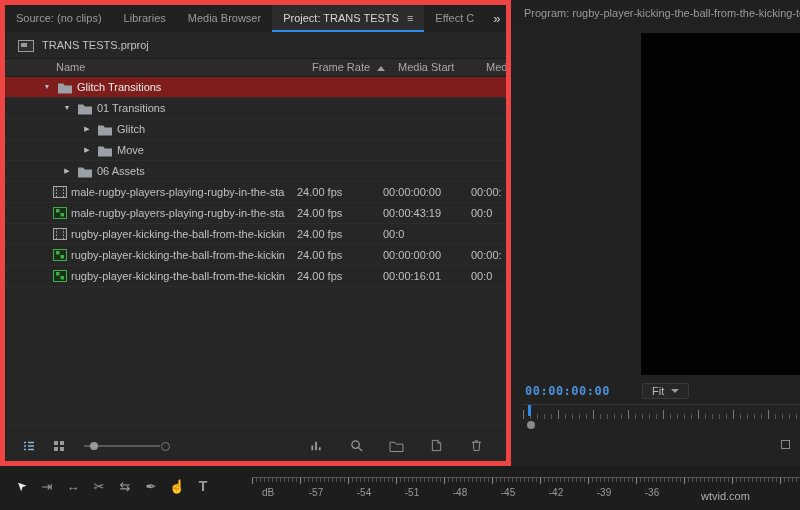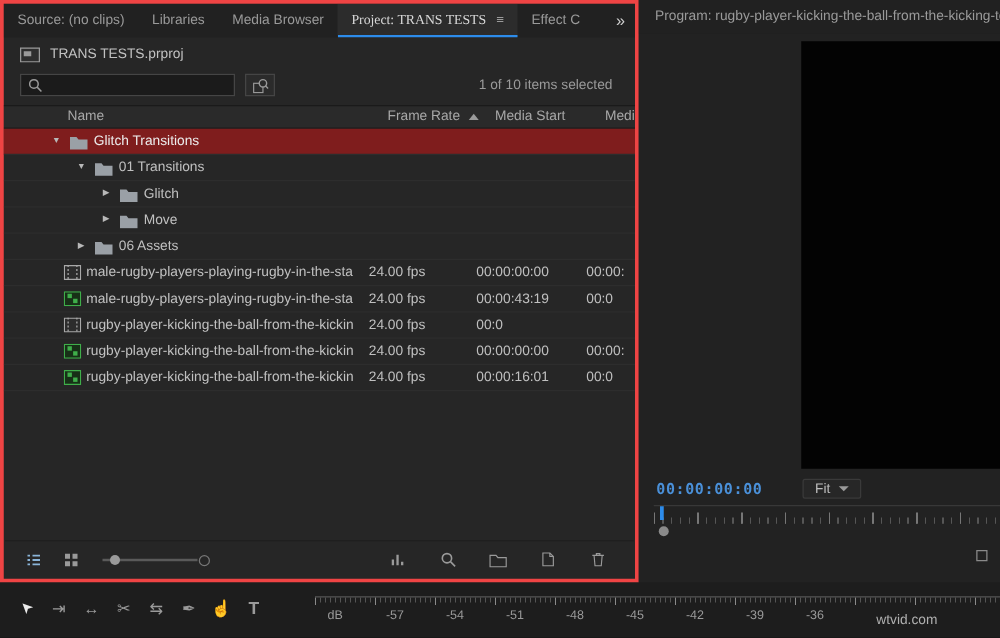--- a/index.html
+++ b/index.html
@@ -2,28 +2,28 @@
 <html><head>
 <meta charset="utf-8">
 <style>
   html,body{margin:0;padding:0;background:#141414;}
   .app{position:relative;width:800px;height:510px;background:#1e1e1e;overflow:hidden;
        font-family:"Liberation Sans",sans-serif;color:#c2c2c2;font-size:11px;}
   svg{display:block}
 
   
   .left-panel{position:absolute;left:0;top:0;width:511px;height:466px;box-sizing:border-box;
-              border:3px solid #ef4444;background:#262626;overflow:hidden;}
+              border:5px solid #ef4444;background:#262626;overflow:hidden;}
   .right-panel{position:absolute;left:511px;top:0;width:289px;height:466px;background:#222;overflow:hidden;}
   .bottom-strip{position:absolute;left:0;top:466px;width:800px;height:44px;background:#1d1d1d;}
 
   
   .tabbar{display:flex;height:27px;background:#212121;color:#9a9a9a;align-items:stretch;overflow:hidden;}
   .tab{padding:0 11px;line-height:27px;white-space:nowrap;cursor:default;}
-  .tab.active{background:#2c2c2c;color:#d8d8d8;box-shadow:inset 0 -2px 0 #2d8ceb;font-family:Liberation Serif, serif;}
+  .tab.active{background:#2c2c2c;color:#d8d8d8;box-shadow:inset 0 -2px 0 #2d8ceb;}
   .pmenu{display:inline-block;margin-left:8px;color:#bdbdbd;}
   .pmenu::before{content:"\2261";}
   .ovf{margin-left:auto;line-height:27px;padding:0 8px;color:#cfcfcf;font-size:13px;}
   .rp-title{line-height:27px;padding-left:13px;white-space:nowrap;overflow:hidden;color:#9a9a9a;}
 
   
   .proj-header{height:26px;display:flex;align-items:center;gap:8px;padding:0 13px;}
   .search-row{display:flex;align-items:center;gap:8px;padding:3px 13px 7px;}
   .searchbox{width:172px;height:18px;background:#1b1b1b;border:1px solid #454545;display:flex;
              align-items:center;gap:4px;padding:0 5px;box-sizing:border-box;}
@@ -109,37 +109,20 @@
     </div>
 
     <div class="proj-header">
       <svg width="16" height="13" viewBox="0 0 16 13">
         <rect x="0.5" y="1.5" width="15" height="11" fill="#2e2e2e" stroke="#9a9a9a"></rect>
         <rect x="3" y="4" width="6" height="4" fill="#9a9a9a"></rect>
       </svg>
       <span>TRANS TESTS.prproj</span>
     </div>
 
-    <div class="search-row">
-      <div class="searchbox">
-        <svg width="12" height="12" viewBox="0 0 14 14">
-          <circle cx="6" cy="6" r="4" fill="none" stroke="#9a9a9a" stroke-width="1.4"></circle>
-          <path d="M9 9l4 4" stroke="#9a9a9a" stroke-width="1.4"></path>
-        </svg>
-        <input value="" style="">
-      </div>
-      <div class="sbin-btn">
-        <svg width="13" height="13" viewBox="0 0 14 14">
-          <rect x="1" y="5" width="8" height="8" fill="none" stroke="#9a9a9a"></rect>
-          <circle cx="9" cy="5" r="3.2" fill="#2b2b2b" stroke="#9a9a9a" stroke-width="1.2"></circle>
-          <path d="M11.3 7.3l2.2 2.2" stroke="#9a9a9a" stroke-width="1.2"></path>
-        </svg>
-      </div>
-      <span class="status">1 of 10 items selected</span>
-    </div>
 
     <div class="grid hdr">
       <div class="cell"></div>
       <div class="namecell">
           <span>Name</span>
         </div>
       <div class="cell"><span>Frame Rate</span><span class="sort-caret"></span></div>
       <div class="cell"><span>Media Start</span></div>
       <div class="cell"><span>Media</span></div>
     </div>

